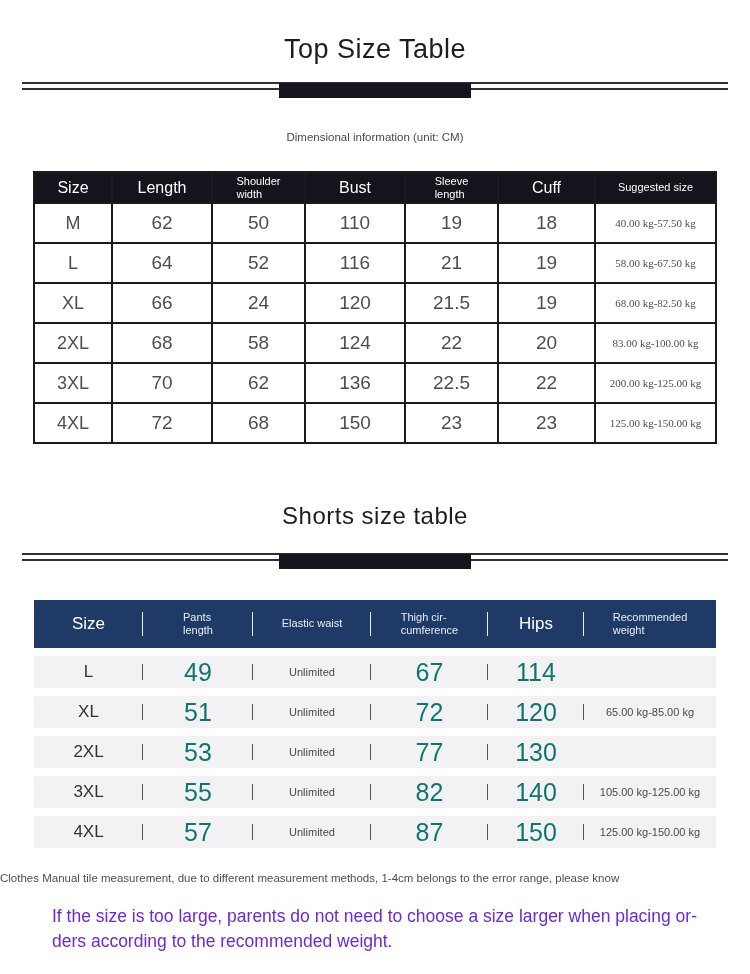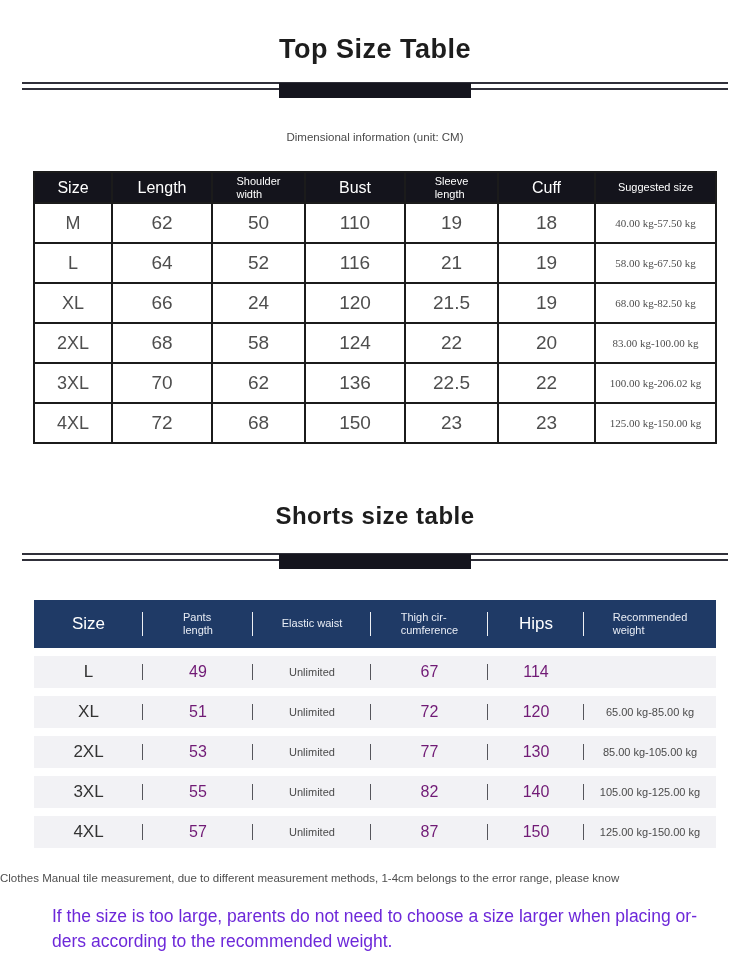--- a/index.html
+++ b/index.html
@@ -1,19 +1,19 @@
 <!DOCTYPE html>
 <html><head>
 <meta charset="utf-8">
 <style>
   html,body { margin:0; padding:0; background:#ffffff; }
   body { font-family:"Liberation Sans", sans-serif; color:#222; }
   .page { width:750px; min-height:974px; margin:0 auto; background:#fff; box-sizing:border-box; padding-top:34px; overflow:hidden; }
 
-  .main-title { text-align:center; font-size:27px; font-weight:700; color:#1d1d1d; margin:0 0 14px; letter-spacing:.5px; }
+  .main-title { text-align:center; font-size:27px; font-weight:400; color:#1d1d1d; margin:0 0 14px; letter-spacing:.5px; }
   .shorts-title { font-size:24px; margin:58px 0 0; }
 
   .deco { position:relative; height:20px; margin:0 22px; }
   .deco-lines { position:absolute; left:0; right:0; top:3px; height:4px; border-top:2px solid #30303a; border-bottom:2px solid #30303a; }
   .deco-bar { position:absolute; left:50%; transform:translateX(-50%); top:4px; width:192px; height:15px; background:#15151e; }
 
   .subtitle { text-align:center; font-size:11.5px; color:#4a4a4a; margin-top:32px; }
 
   
   .top-table { width:682px; margin:28px auto 0; border-collapse:collapse; table-layout:fixed; }
@@ -32,21 +32,21 @@
   .shorts-table { width:682px; margin:30px auto 0; }
   .sh-header { display:flex; height:48px; background:#1f3a66; }
   .sh-hcell { position:relative; display:flex; align-items:center; justify-content:center; height:100%; color:#fff; box-sizing:border-box; }
   .sh-hcell:not(:last-child)::after { content:""; position:absolute; right:0; top:50%; transform:translateY(-50%); width:1px; height:24px; background:rgba(255,255,255,.92); }
   .h-lg { font-size:17px; }
   .h-sm { font-size:11px; line-height:1.2; color:#e9edf5; }
   .sh-row { display:flex; height:32px; margin-top:8px; background:#f2f2f5; }
   .sh-cell { position:relative; display:flex; align-items:center; justify-content:center; height:100%; box-sizing:border-box; }
   .sh-cell:not(:last-child)::after { content:""; position:absolute; right:0; top:50%; transform:translateY(-50%); width:1px; height:16px; background:#56565c; }
   .t-size { font-size:17px; color:#333; }
-  .t-num  { font-size:16px; color:#701a75; }
+  .t-num  { font-size:25px; color:#0f766e; }
   .t-sm   { font-size:11px; color:#4a4a4a; }
   .w0{width:109px}.w1{width:110px}.w2{width:118px}.w3{width:117px}.w4{width:96px}.w5{width:132px}
 
   .footnote { font-size:11.5px; color:#4f4f4f; margin-top:24px; }
   .bottom-note { margin:20px 52px 0; font-size:17.5px; line-height:1.45; color:#6d28d9; white-space:pre-line; }
 </style>
 </head>
 <body>
 
 <div class="page">
@@ -120,21 +120,21 @@
         <td class="c-num">20</td>
         <td class="c-sug">83.00 kg-100.00 kg</td>
       </tr>
       <tr>
         <td class="c-size">3XL</td>
         <td class="c-num">70</td>
         <td class="c-num">62</td>
         <td class="c-num">136</td>
         <td class="c-num">22.5</td>
         <td class="c-num">22</td>
-        <td class="c-sug">100.00 kg-206.02 kg</td>
+        <td class="c-sug">200.00 kg-125.00 kg</td>
       </tr>
       <tr>
         <td class="c-size">4XL</td>
         <td class="c-num">72</td>
         <td class="c-num">68</td>
         <td class="c-num">150</td>
         <td class="c-num">23</td>
         <td class="c-num">23</td>
         <td class="c-sug">125.00 kg-150.00 kg</td>
       </tr>
@@ -187,21 +187,20 @@
       <div class="sh-cell w3 t-num">72</div>
       <div class="sh-cell w4 t-num">120</div>
       <div class="sh-cell w5 t-sm">65.00 kg-85.00 kg</div>
     </div>
     <div class="sh-row">
       <div class="sh-cell w0 t-size">2XL</div>
       <div class="sh-cell w1 t-num">53</div>
       <div class="sh-cell w2 t-sm">Unlimited</div>
       <div class="sh-cell w3 t-num">77</div>
       <div class="sh-cell w4 t-num">130</div>
-      <div class="sh-cell w5 t-sm">85.00 kg-105.00 kg</div>
     </div>
     <div class="sh-row">
       <div class="sh-cell w0 t-size">3XL</div>
       <div class="sh-cell w1 t-num">55</div>
       <div class="sh-cell w2 t-sm">Unlimited</div>
       <div class="sh-cell w3 t-num">82</div>
       <div class="sh-cell w4 t-num">140</div>
       <div class="sh-cell w5 t-sm">105.00 kg-125.00 kg</div>
     </div>
     <div class="sh-row">

